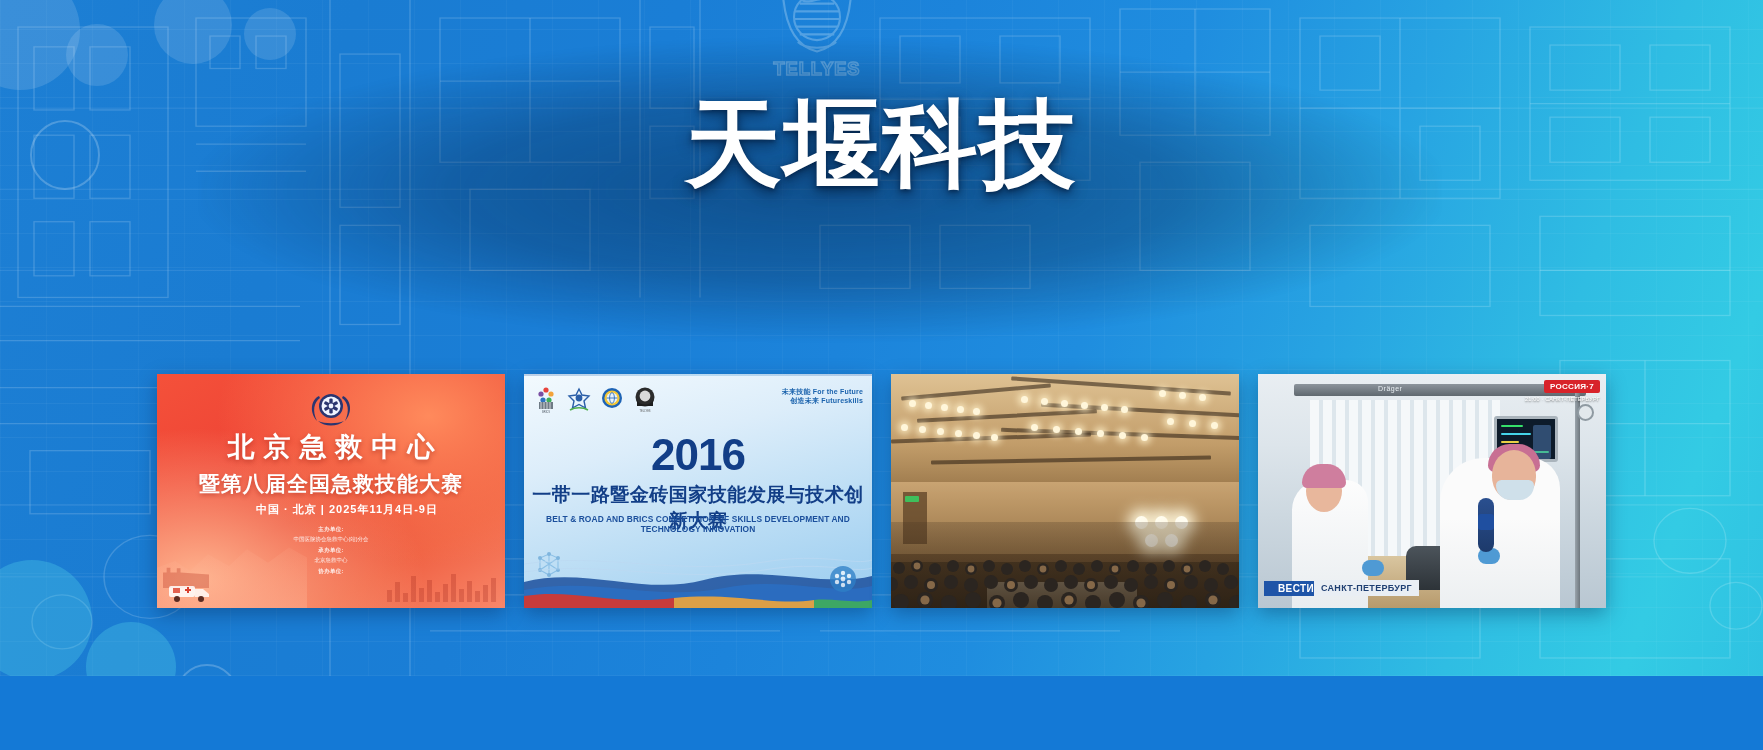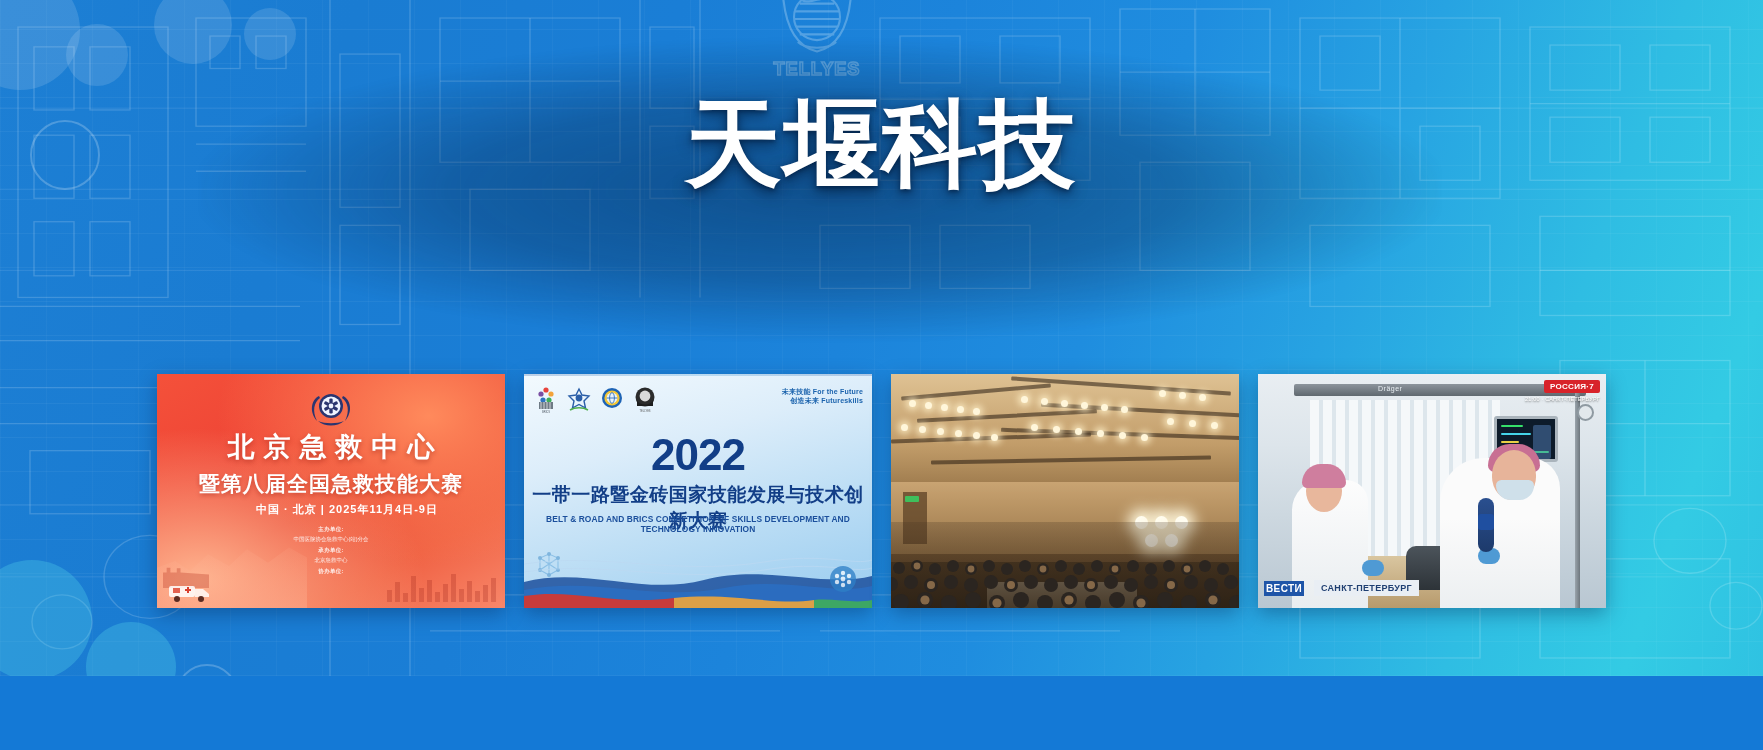--- a/index.html
+++ b/index.html
@@ -349,21 +349,21 @@
   }
   .c4 .chan-sub {
     position:absolute; right:6px; top:22px;
     color:#fff; font-size:5.5px; letter-spacing:.2px;
     text-shadow:0 1px 2px rgba(0,0,0,.6);
   }
   .c4 .lower-a {
     position:absolute; left:6px; bottom:12px;
     background:#1f55a8; color:#fff;
     font-size:10px; font-weight:bold; letter-spacing:.4px;
-    padding:2px 2px;
+    padding:2px 14px;
   }
   .c4 .lower-b {
     position:absolute; left:56px; bottom:12px;
     background:#e9eef4; color:#1f3f72;
     font-size:9px; font-weight:bold; letter-spacing:.3px;
     padding:3px 7px;
   }
 </style>
 </head>
 <body>
@@ -599,21 +599,21 @@
             <circle cx="8" cy="10" r="2"></circle>
               <circle cx="26" cy="10" r="2"></circle>
             <circle cx="8" cy="22" r="2"></circle>
               <circle cx="26" cy="22" r="2"></circle>
             <circle cx="17" cy="6" r="2"></circle>
               <circle cx="17" cy="27" r="2"></circle>
           </g>
         </svg>
       </div>
 
-      <div class="year">2022</div>
+      <div class="year">2016</div>
       <div class="cn">一带一路暨金砖国家技能发展与技术创新大赛</div>
       <div class="en">BELT &amp; ROAD AND BRICS COMPETITION OF SKILLS DEVELOPMENT AND TECHNOLOGY INNOVATION</div>
 
       <div class="wave">
         <svg viewBox="0 0 348 72" preserveAspectRatio="none" width="100%" height="100%">
           <path d="M0 46 C60 30, 120 60, 180 44 C240 28, 300 52, 348 40 L348 72 L0 72 Z" fill="#1b4f9c" opacity=".85"></path>
           <path d="M0 54 C70 40, 130 66, 200 52 C260 40, 310 60, 348 50 L348 72 L0 72 Z" fill="#2a6fc4" opacity=".8"></path>
           <path d="M0 60 C50 52, 90 70, 150 62 L150 72 L0 72 Z" fill="#d8352c" opacity=".9"></path>
           <path d="M150 62 C210 56, 250 70, 290 64 L290 72 L150 72 Z" fill="#f0a53a" opacity=".9"></path>
           <path d="M290 64 C310 62, 330 68, 348 64 L348 72 L290 72 Z" fill="#3fae5a" opacity=".9"></path>

